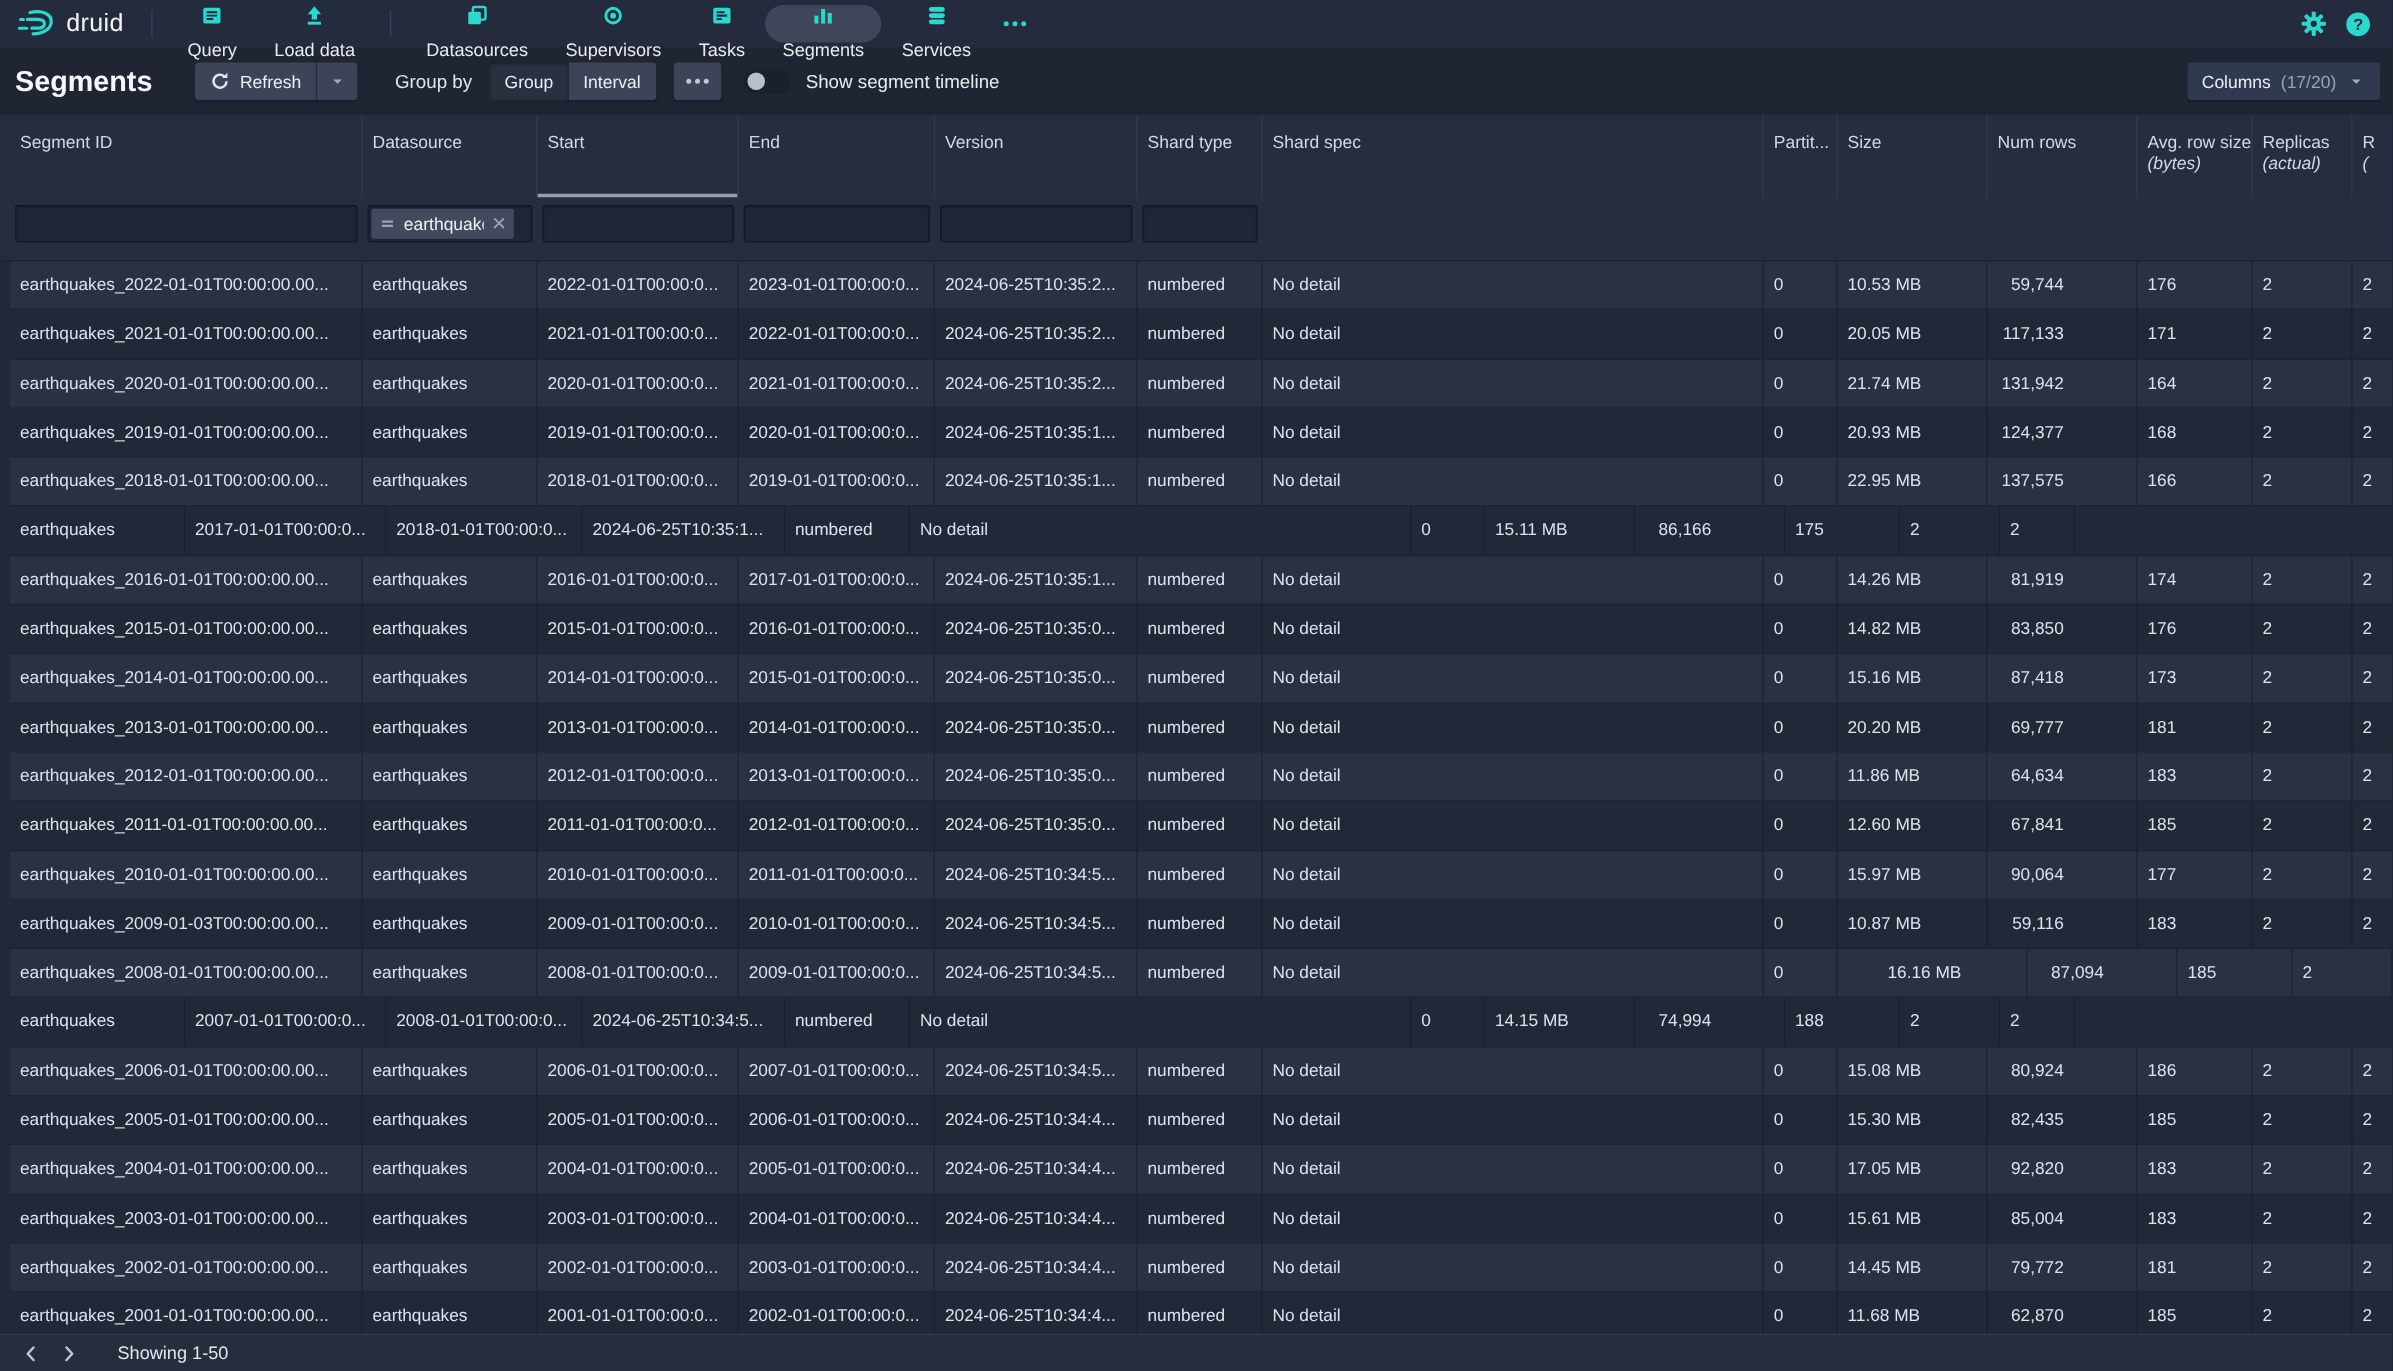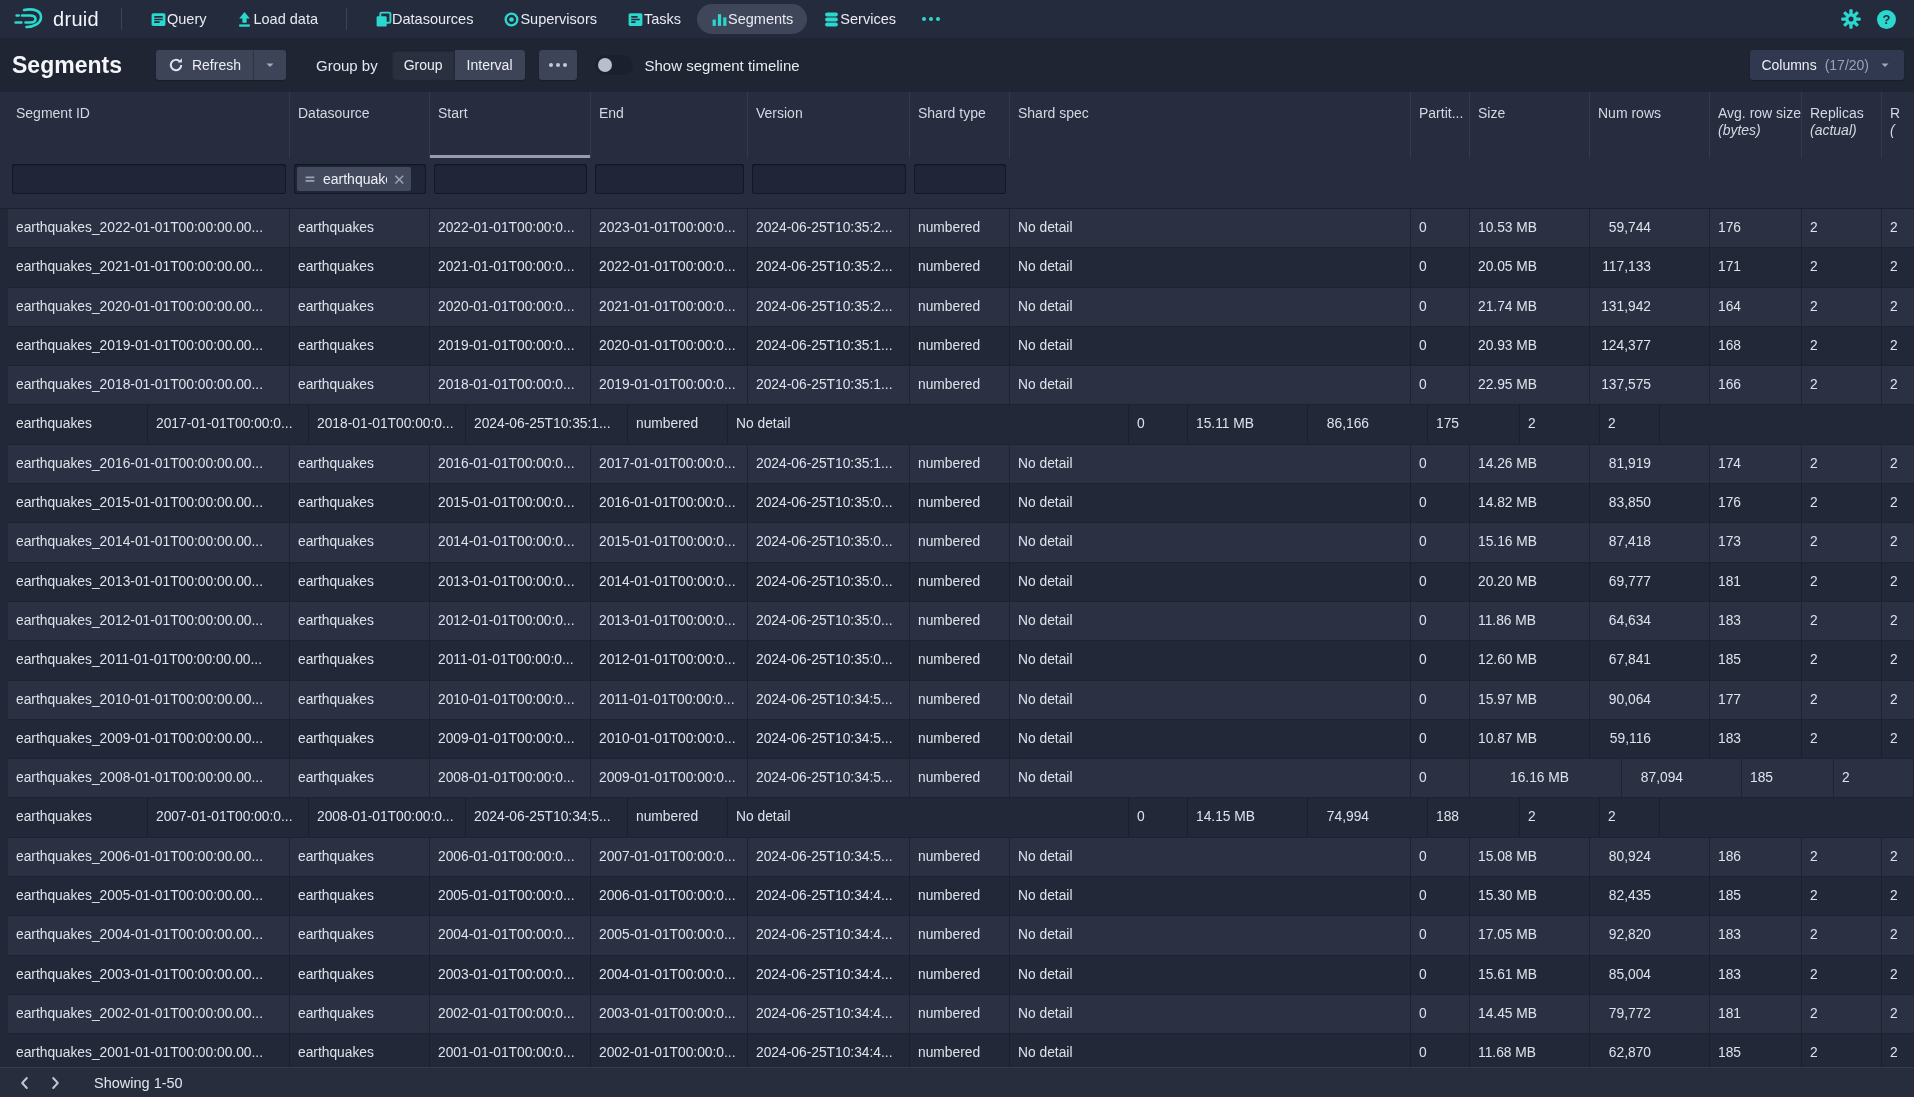--- a/index.html
+++ b/index.html
@@ -15,22 +15,22 @@
   
   .navbar {
     height:38px; background:#242b3d; display:flex; align-items:center;
     padding:0 12px 0 10px;
   }
   .brand { display:flex; align-items:center; gap:7px; padding:0 8px 0 4px; cursor:pointer; }
   .brand-text { font-size:20px; color:#f4f6fa; letter-spacing:0.3px; font-weight:400; }
   .nav-divider { width:1px; height:22px; background:#3c4356; margin:0 14px; }
   .nav-items { display:flex; align-items:center; gap:2px; }
   .nav-item {
-    display:flex; align-items:center; gap:0; padding:0 14px; height:30px;
-    border-radius:16px; font-size:14.5px; color:#e8ebf2; cursor:pointer; white-space:nowrap;
+    display:flex; align-items:center; gap:12px; padding:0 14px; height:30px;
+    border-radius:16px; font-size:14.5px; color:#e8ebf2; cursor:pointer; white-space:nowrap;flex-direction:column;
   }
   .nav-item.active { background:#3f4659; }
   .nav-more { padding:0 10px; cursor:pointer; display:flex; align-items:center; }
   .nav-right { margin-left:auto; display:flex; align-items:center; gap:16px; padding-right:6px; }
   .icon-btn { cursor:pointer; display:flex; align-items:center; }
   .help-circle {
     width:19px; height:19px; border-radius:50%; background:#2bd8cd;
     color:#242b3d; font-size:13px; font-weight:bold; display:flex;
     align-items:center; justify-content:center; cursor:pointer;
   }
@@ -519,21 +519,21 @@
       <div class="td col-shard_type" style="width: 100px;">numbered</div>
       <div class="td col-shard_spec" style="width: 401px;">No detail</div>
       <div class="td col-partition" style="width: 59px;">0</div>
       <div class="td col-size" style="width: 120px;">15.97 MB</div>
       <div class="td col-num_rows" style="width: 120px;">90,064</div>
       <div class="td col-avg_row_size" style="width: 92px;">177</div>
       <div class="td col-replicas" style="width: 80px;">2</div>
       <div class="td col-repl_factor" style="width: 60px;">2</div>
     </div>
     <div class="tr">
-      <div class="td col-segment_id" style="width: 282px;">earthquakes_2009-01-01T00:00:00.00...</div>
+      <div class="td col-segment_id" style="width: 282px;">earthquakes_2009-01-03T00:00:00.00...</div>
       <div class="td col-datasource" style="width: 140px;">earthquakes</div>
       <div class="td col-start" style="width: 161px;">2009-01-01T00:00:0...</div>
       <div class="td col-end" style="width: 157px;">2010-01-01T00:00:0...</div>
       <div class="td col-version" style="width: 162px;">2024-06-25T10:34:5...</div>
       <div class="td col-shard_type" style="width: 100px;">numbered</div>
       <div class="td col-shard_spec" style="width: 401px;">No detail</div>
       <div class="td col-partition" style="width: 59px;">0</div>
       <div class="td col-size" style="width: 120px;">10.87 MB</div>
       <div class="td col-num_rows" style="width: 120px;">59,116</div>
       <div class="td col-avg_row_size" style="width: 92px;">183</div>

